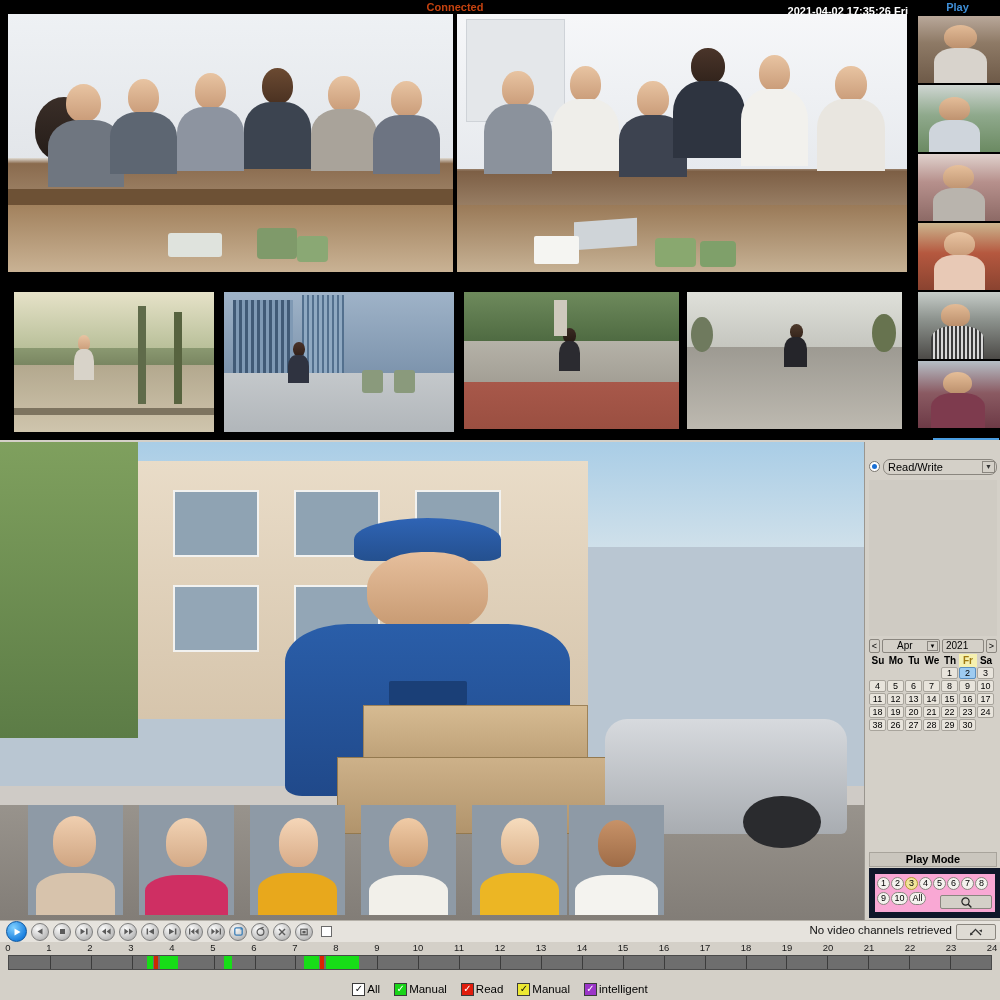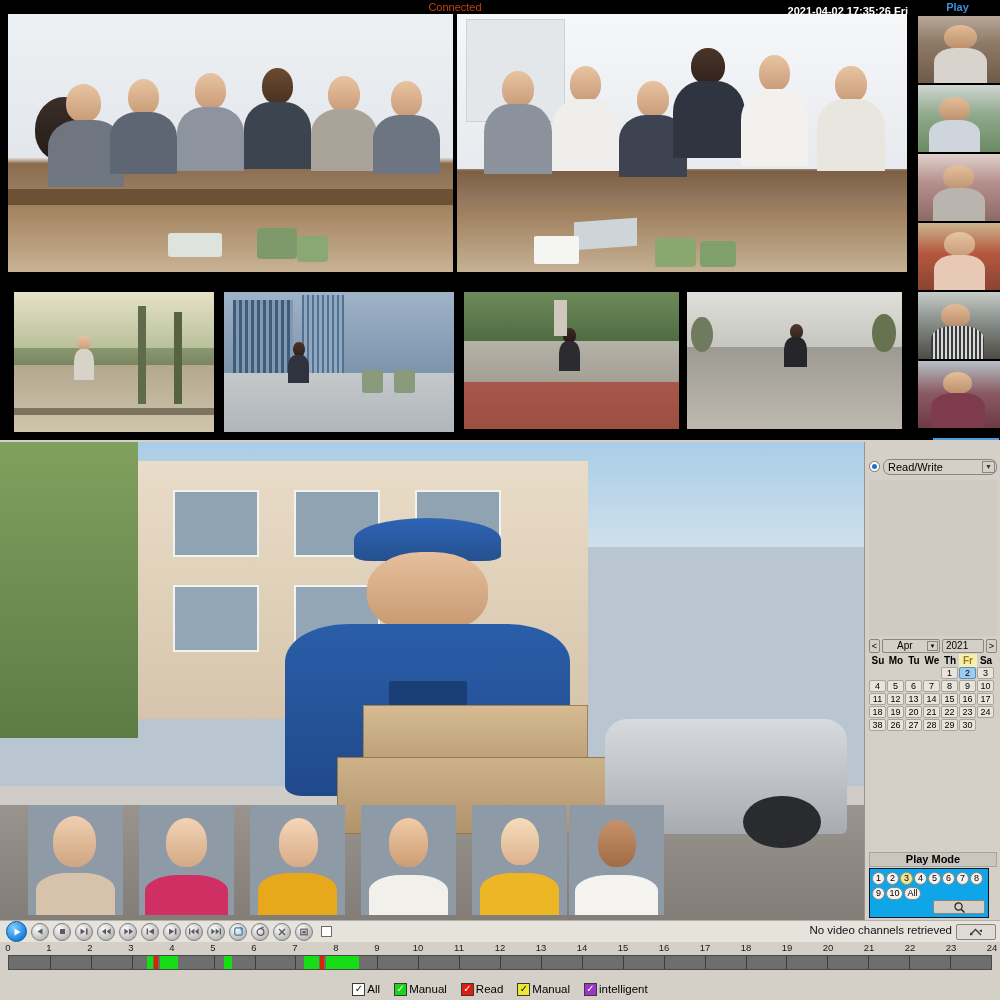--- a/index.html
+++ b/index.html
@@ -17,21 +17,21 @@
     position: absolute; left: 0; top: 0; width: 1000px; height: 440px;
     background: #000;
   }
   .status-bar {
     position: absolute; left: 0; top: 0; width: 1000px; height: 14px;
     background: #000; color: #fff;
   }
   .status-connected {
     position: absolute; left: 0; top: 0; width: 910px; height: 14px;
     text-align: center; line-height: 14px;
-    color: #c4420f; font-size: 11px; font-weight: normal;
+    color: #c4420f; font-size: 11px; font-weight: bold;
   }
   .status-datetime {
     position: absolute; right: 92px; top: 4px; height: 14px;
     line-height: 14px; color: #ffffff; font-size: 11px; font-weight: bold;
   }
   .face-panel-title {
     position: absolute; right: 0; top: 0; width: 85px; height: 14px;
     text-align: center; line-height: 14px;
     color: #3f8fd8; font-size: 11px; font-weight: bold;
     background: #000;
@@ -159,22 +159,22 @@
   .cal-grid .d.sel { background: #9ecbf0; border-color: #5a8fc0; color: #000; }
 
   
   .pm-title {
     position: absolute; left: 4px; top: 410px; width: 128px; height: 15px;
     background: #cac6be; border: 1px solid #a8a49c;
     text-align: center; line-height: 13px; font-size: 11px;
     font-weight: bold; color: #000;
   }
   .pm-box {
-    position: absolute; left: 4px; top: 426px; width: 120px; height: 50px;
-    background: #0ea5e9; border: 1px solid #0f172a;
+    position: absolute; left: 4px; top: 426px; width: 132px; height: 50px;
+    background: #f9a8d4; border: 6px solid #0f172a;
   }
   .pm-grid { position: absolute; left: 2px; top: 2px; width: 124px; }
   .pm-grid .ch {
     display: inline-block; width: 13px; height: 13px;
     background: #f4f2ee; border: 1px solid #8a867f; border-radius: 50%;
     font-size: 9px; line-height: 11px; text-align: center; color: #000;
     margin-right: 1px; margin-bottom: 1px;
   }
   .pm-grid .ch.sel { background: #f2e49a; border-color: #b09c30; }
   .pm-grid .ch.wide { width: 17px; border-radius: 7px; }

